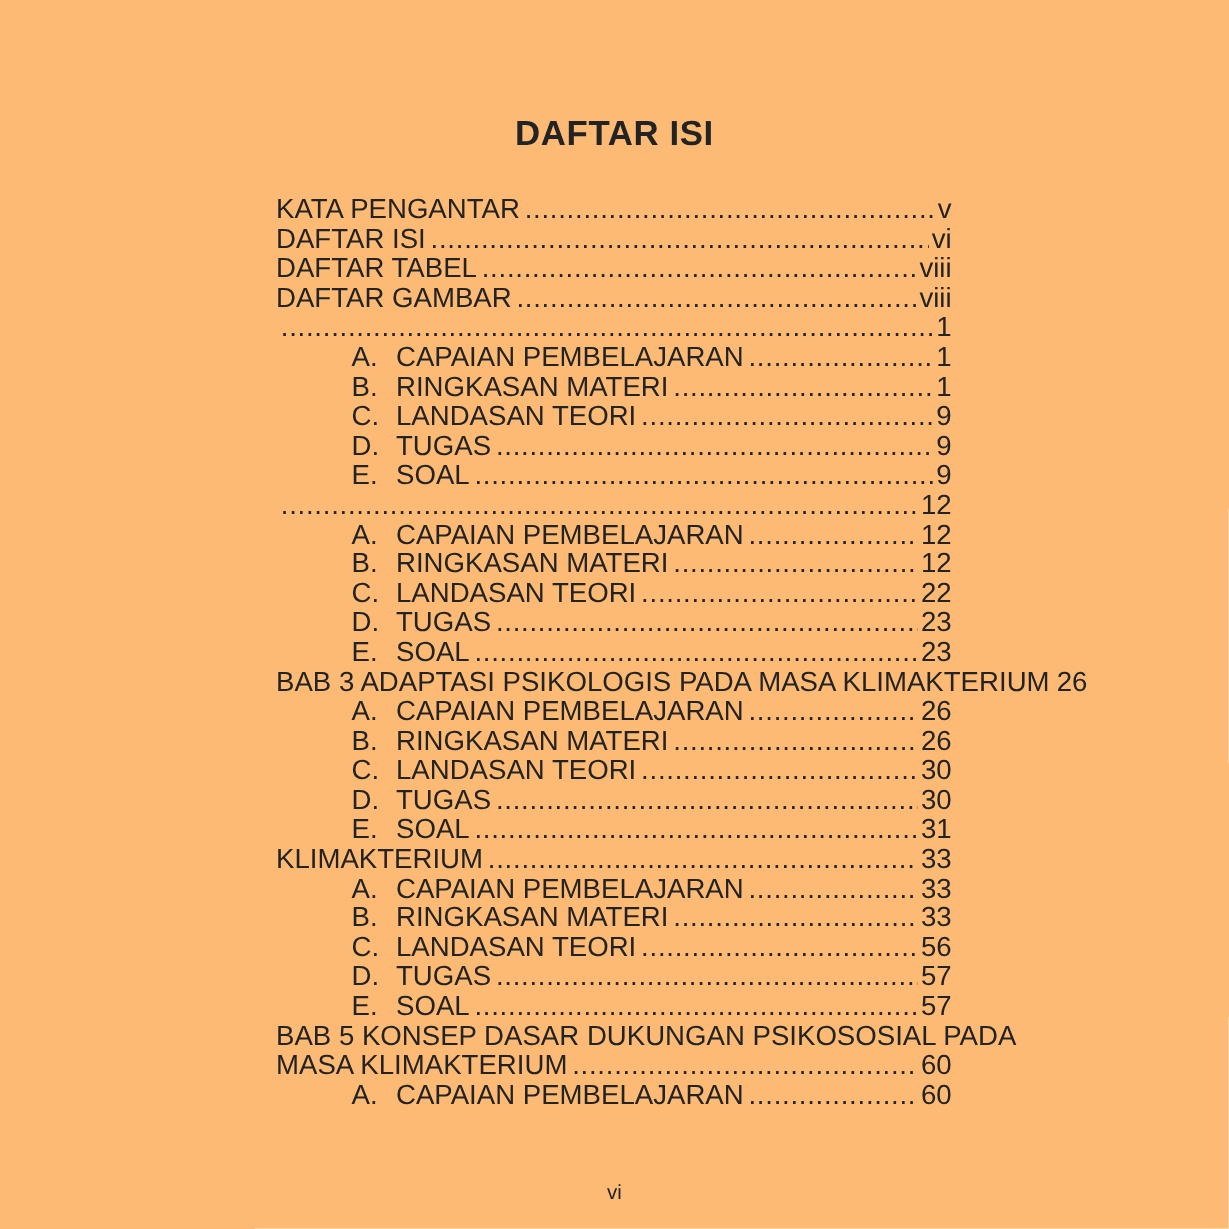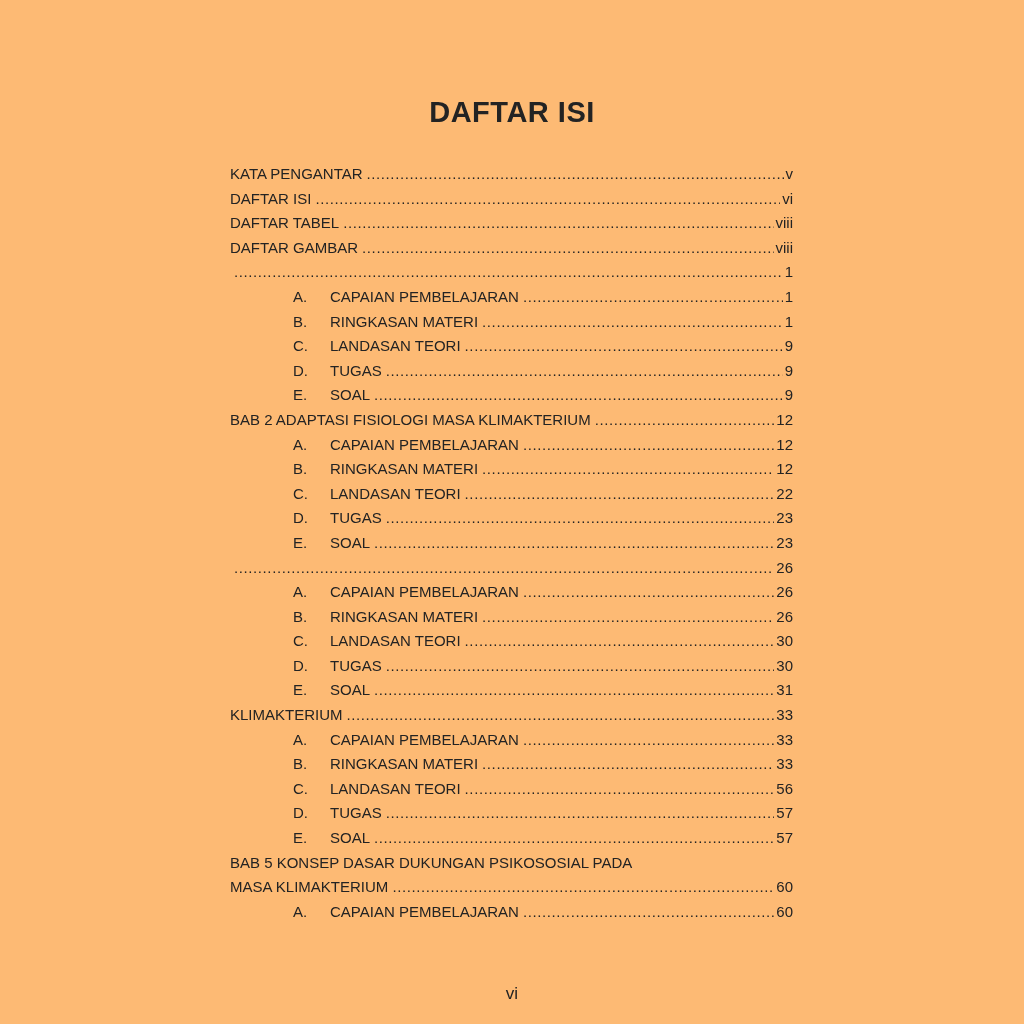--- a/index.html
+++ b/index.html
@@ -28,21 +28,21 @@
   }
   .toc {
     position: absolute;
     top: 162px;
     left: 230px;
     width: 563px;
   }
   .row {
     display: flex;
     align-items: flex-start;
-    font-size: 15px;
+    font-size: 23px;
     line-height: 24.6px;
     white-space: nowrap;
   }
   .row.l1 {
     padding-left: 63px;
   }
   .row .letter {
     flex: none;
     width: 37px;
   }
@@ -134,21 +134,20 @@
     <span class="pnum">9</span>
   </div>
       <div class="row l1">
     <span class="letter">E.</span>
     <span class="label">SOAL</span>
     <span class="dots"></span>
     <span class="pnum">9</span>
   </div>
       <div class="row">
 
-    <span class="label">BAB 2 ADAPTASI FISIOLOGI MASA KLIMAKTERIUM</span>
     <span class="dots"></span>
     <span class="pnum">12</span>
   </div>
       <div class="row l1">
     <span class="letter">A.</span>
     <span class="label">CAPAIAN PEMBELAJARAN</span>
     <span class="dots"></span>
     <span class="pnum">12</span>
   </div>
       <div class="row l1">
@@ -170,20 +169,21 @@
     <span class="pnum">23</span>
   </div>
       <div class="row l1">
     <span class="letter">E.</span>
     <span class="label">SOAL</span>
     <span class="dots"></span>
     <span class="pnum">23</span>
   </div>
       <div class="row">
 
+    <span class="label">BAB 3 ADAPTASI PSIKOLOGIS PADA MASA KLIMAKTERIUM</span>
     <span class="dots"></span>
     <span class="pnum">26</span>
   </div>
       <div class="row l1">
     <span class="letter">A.</span>
     <span class="label">CAPAIAN PEMBELAJARAN</span>
     <span class="dots"></span>
     <span class="pnum">26</span>
   </div>
       <div class="row l1">

